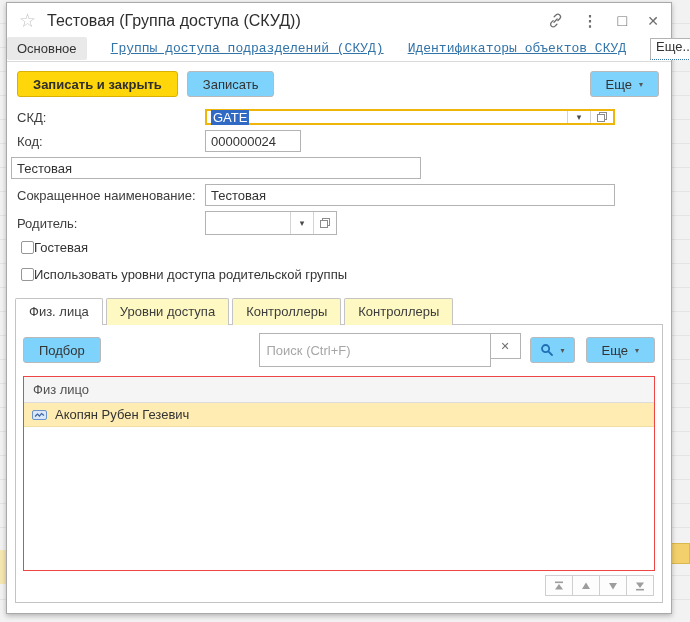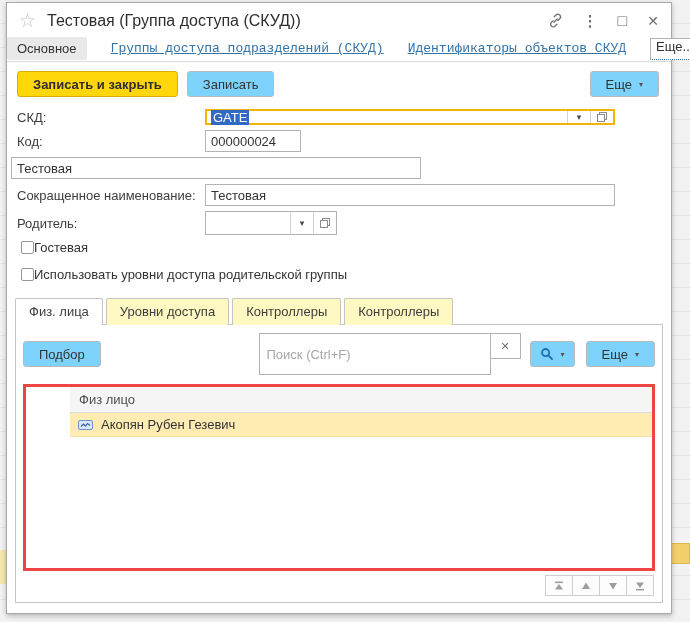--- a/index.html
+++ b/index.html
@@ -64,28 +64,28 @@
   
   .tabs { display:flex; padding:3px 0 0 8px; flex:none; }
   .tab { padding:5px 13px 6px 13px; border:1px solid #c4c4c4; border-bottom:none; background:#fef9c3;
          margin-right:3px; border-radius:2px 2px 0 0; position:relative; top:1px; color:#3d3d3d; cursor:pointer; }
   .tab.active { background:#fff; z-index:2; }
 
   
   .tabpanel { border:1px solid #c4c4c4; margin:0 8px 10px 8px; flex:1; display:flex; flex-direction:column; padding:8px 7px 6px 7px; min-height:0; }
   .ttoolbar { display:flex; align-items:center; flex:none; margin-bottom:9px; }
   .search-group { display:flex; margin-left:auto; }
-  .search-input { width:232px; border:1px solid #b3b3b3; height:42px; padding:0 7px; font-family:inherit; font-size:13px; color:#333; }
+  .search-input { width:232px; border:1px solid #b3b3b3; height:34px; padding:0 7px; font-family:inherit; font-size:13px; color:#333; }
   .search-input::placeholder { color:#a6a6a6; }
   .clear-btn { width:30px; height:26px; border:1px solid #b3b3b3; border-left:none; background:#fff; color:#6e6e6e;
                font-size:11px; display:flex; align-items:center; justify-content:center; cursor:pointer; }
   .find-btn { margin-left:9px; padding:0 9px; }
   .tmore { margin-left:11px; }
 
-  .ttable { border:3px solid #ef4444; flex:1; display:flex; flex-direction:column; min-height:0;padding-left:44px; }
+  .ttable { border:1px solid #ef4444; flex:1; display:flex; flex-direction:column; min-height:0; }
   .thead { background:#f5f5f5; border-bottom:1px solid #dcdcdc; padding:5px 9px; color:#4f4f4f; flex:none; }
   .trow { display:flex; align-items:center; gap:8px; padding:4px 8px; flex:none; cursor:pointer; }
   .trow.selected { background:#feecb3; border-bottom:1px solid #efdfa3; }
   .tbody-rest { flex:1; background:#fff; }
 
   .tfooter { display:flex; justify-content:flex-end; padding:4px 1px 0 0; flex:none; }
   .move-btn { width:28px; height:21px; border:1px solid #cfcfcf; background:#fdfdfd; display:flex; align-items:center;
               justify-content:center; margin-left:-1px; cursor:pointer; }
 </style>
 </head>

